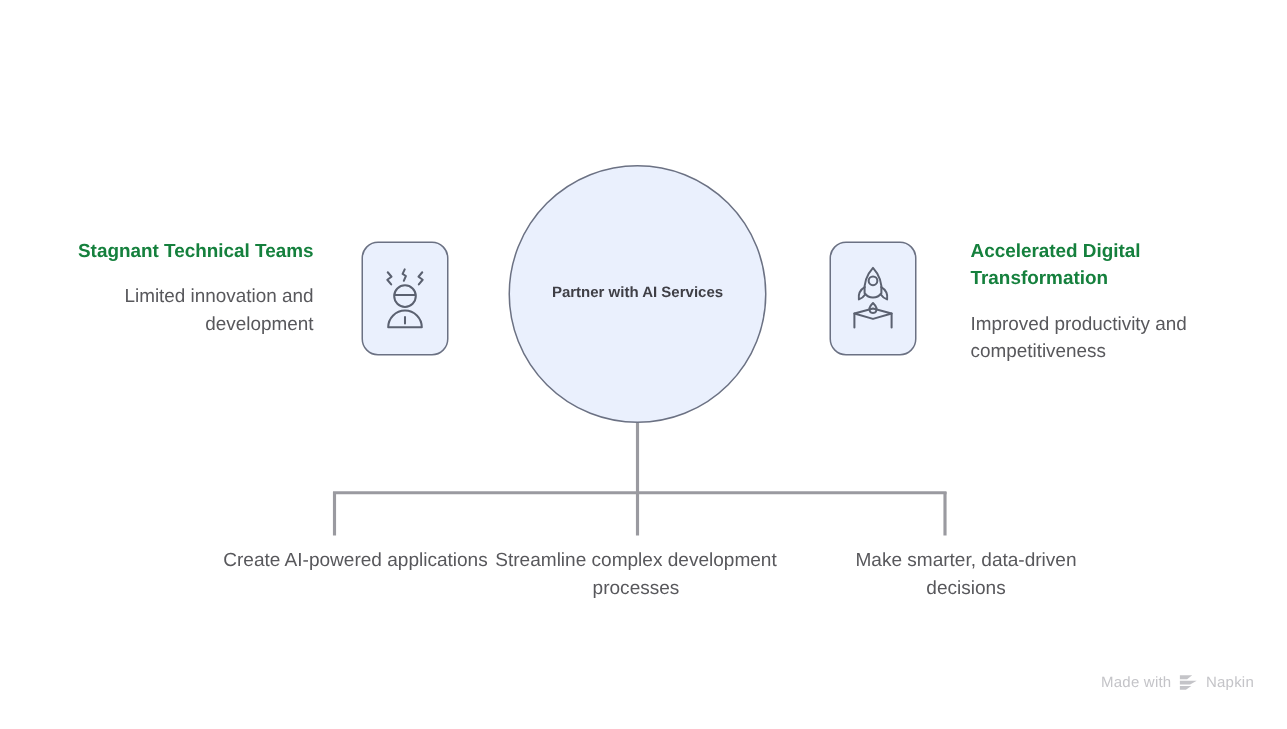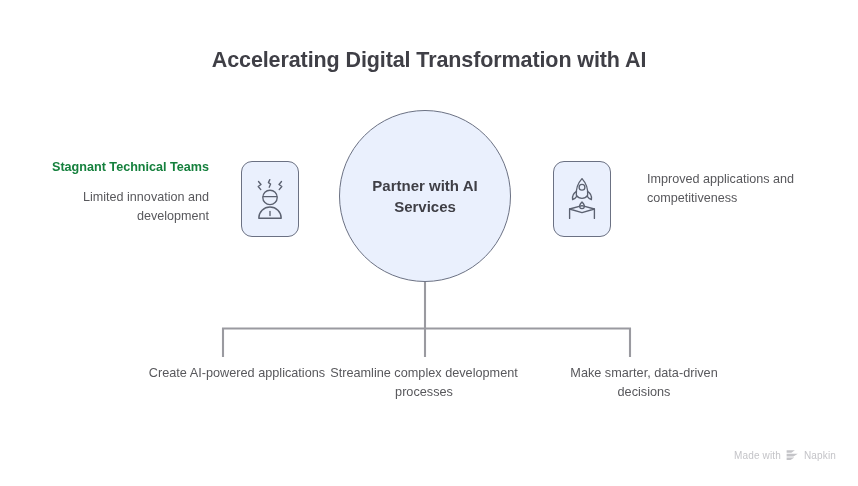--- a/index.html
+++ b/index.html
@@ -50,21 +50,21 @@
     width: 172px;
     height: 172px;
     border-radius: 50%;
     background: #eaf0fd;
     border: 1.3px solid #6b7183;
     display: flex;
     align-items: center;
     justify-content: center;
   }
   #center-node-label {
-    font-size: 15px;
+    font-size: 10px;
     font-weight: bold;
     color: #3f3f46;
     text-align: center;
     line-height: 1.42;
     width: 120px;
   }
 
   
   .icon-tile {
     position: absolute;
@@ -124,21 +124,20 @@
     color: #c4c4c8;
     letter-spacing: 0.15px;
   }
   #watermark-logo-icon { display: block; }
 </style>
 </head>
 <body>
 
 <div id="stage">
 
-  <div id="page-title">Accelerating Digital Transformation with AI</div>
 
   <svg id="connectors" viewBox="0 0 858 486" width="858" height="486">
     <g stroke="#9a9aa0" stroke-width="2.1" fill="none" stroke-linecap="butt">
 
       <line x1="425" y1="282" x2="425" y2="329"></line>
 
       <line x1="222" y1="328.5" x2="631" y2="328.5"></line>
 
       <line x1="223" y1="328" x2="223" y2="357"></line>
 
@@ -192,21 +191,22 @@
 
         <path d="M21 29.6 L33.4 33.0 L21 36.6 L8.6 33.0 Z"></path>
 
         <line x1="8.6" y1="33.0" x2="8.6" y2="42.4"></line>
         <line x1="33.4" y1="33.0" x2="33.4" y2="42.4"></line>
       </g>
     </svg>
   </div>
 
   <div class="side-block" id="side-right">
-    <div class="side-body">Improved applications and competitiveness</div>
+    <div class="side-heading">Accelerated Digital Transformation</div>
+    <div class="side-body">Improved productivity and competitiveness</div>
   </div>
 
   <div class="leaf-item" id="leaf-0">Create AI-powered applications</div>
   <div class="leaf-item" id="leaf-2">Make smarter, data-driven decisions</div>
   <div class="leaf-item" id="leaf-1">Streamline complex development processes</div>
 
   <div id="watermark">
     <span>Made with</span>
     <svg id="watermark-logo-icon" width="13" height="12" viewBox="0 0 13 12">
       <g fill="#c4c4c8">

